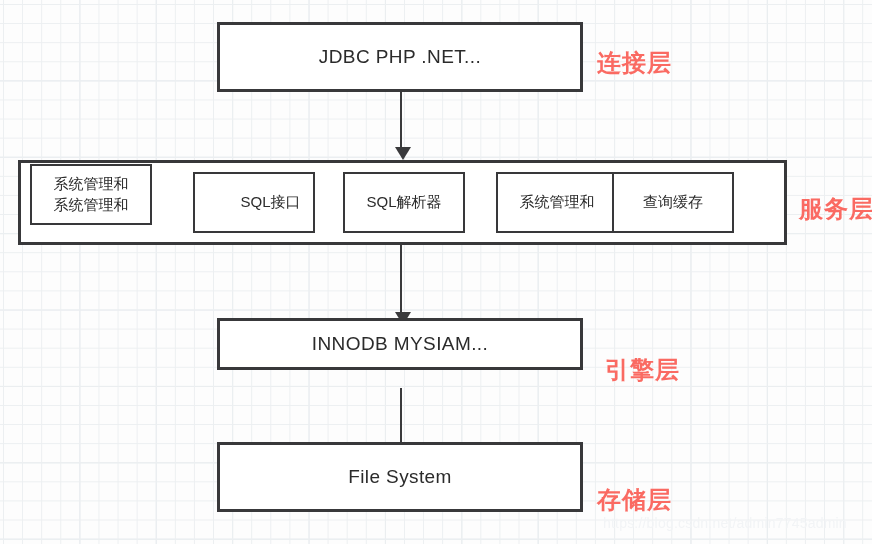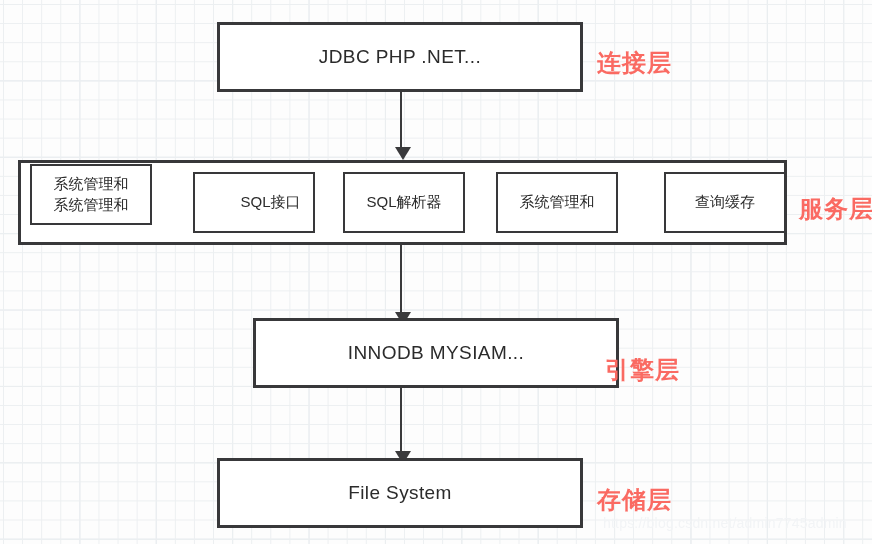--- a/index.html
+++ b/index.html
@@ -132,33 +132,33 @@
   </div>
 
   <div class="node small" style="left:343px; top:172px; width:122px; height:61px;">
     <span>SQL解析器</span>
   </div>
 
   <div class="node small" style="left:496px; top:172px; width:122px; height:61px;">
     <span>系统管理和</span>
   </div>
 
-  <div class="node small" style="left:664px; top:172px; width:122px; height:61px;">
+  <div class="node small" style="left:612px; top:172px; width:122px; height:61px;">
     <span>查询缓存</span>
   </div>
 
   <div class="arrow" style="left:400px; top:245px; height:68px;"></div>
 
-  <div class="node big" style="left:217px; top:318px; width:366px; height:70px;margin-left:36px;">
+  <div class="node big" style="left:217px; top:318px; width:366px; height:52px;">
     <span>INNODB MYSIAM...</span>
   </div>
 
   <div class="arrow" style="left:400px; top:388px; height:64px;"></div>
 
-  <div class="node big" style="left:217px; top:458px; width:366px; height:70px;">
+  <div class="node big" style="left:217px; top:442px; width:366px; height:70px;">
     <span>File System</span>
   </div>
 
   <div class="layer-label" style="left:597px; top:47px;">
     <span>连接层</span>
   </div>
 
   <div class="layer-label" style="left:799px; top:193px;">
     <span>服务层</span>
   </div>

